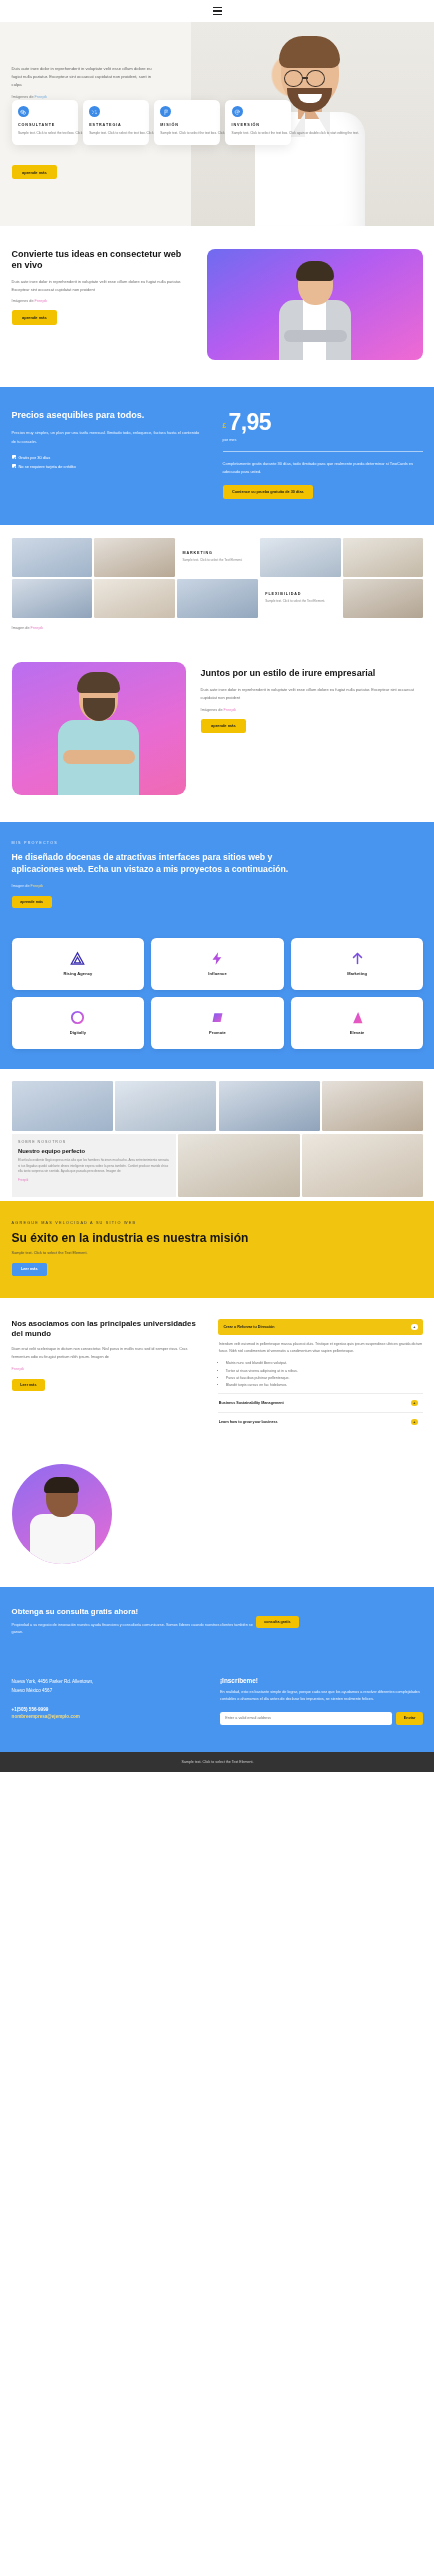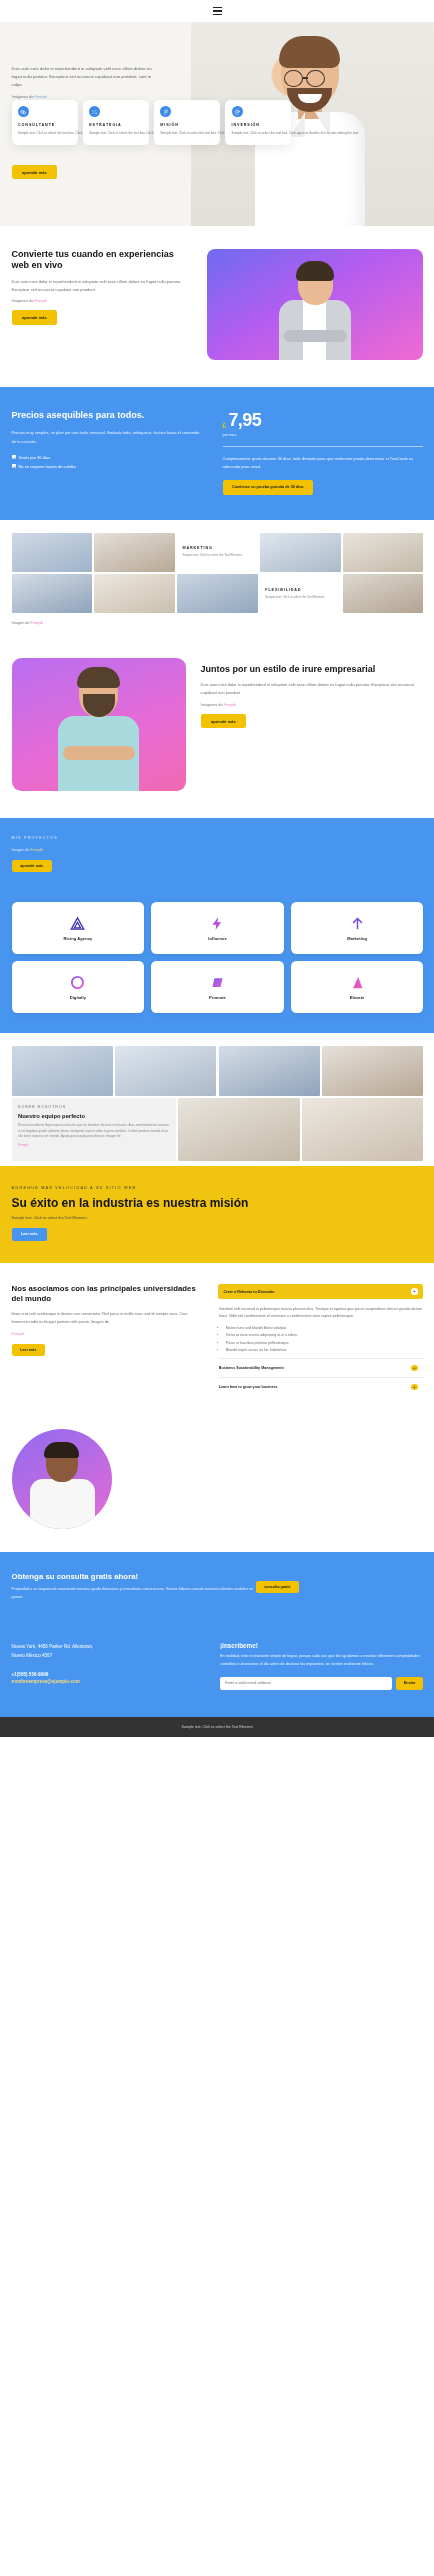--- a/index.html
+++ b/index.html
@@ -91,21 +91,21 @@
   .price-left { width:191px; }
   .price-left h2 { font-size:9px; font-weight:800; line-height:1.25; }
   .price-left p { margin-top:8px; font-size:4px; line-height:2.2; color:#eaf3ff; }
   .checks { margin-top:8px; }
   .check-row { display:flex; align-items:center; gap:2.9px; margin-bottom:4px; font-size:4px; color:#fff; }
   .chk { width:4px; height:4px; background:#fff; border-radius:0.6px; position:relative; flex:none; }
   .chk:after { content:""; position:absolute; left:0.9px; top:0.3px; width:1.5px; height:2.6px; border:solid #4895f0; border-width:0 0.8px 0.8px 0; transform:rotate(42deg); }
   .price-right { flex:1; padding-top:2.3px; }
   .price-amount { display:flex; align-items:flex-start; gap:2.3px; }
   .cur { font-size:6.4px; font-weight:800; color:#f2c200; margin-top:9.3px; }
-  .amt { font-size:18px; font-weight:800; line-height:.95; letter-spacing:-0.6px; }
+  .amt { font-size:23px; font-weight:800; line-height:.95; letter-spacing:-0.6px; }
   .per { font-size:3.8px; color:#eef4ff; margin-top:3.5px; }
   .price-rule { height:0.8px; background:rgba(255,255,255,.55); margin:9.3px 0 8px; }
   .price-note { font-size:4px; line-height:2; color:#f0f6ff; }
   .btn-trial { margin-top:9.3px; display:inline-block; background:#f2c200; color:#1d1d1d; font-weight:700; font-size:3.8px; padding:5.2px 9.3px; border:0; border-radius:2.3px; cursor:pointer; font-family:inherit; }
 
   
   .mosaic { display:grid; grid-template-columns:repeat(5,1fr); gap:2.3px; padding:12.8px 11.6px 5.8px; }
   .tile { height:39px; border-radius:1.2px; background-size:cover; position:relative; overflow:hidden; }
   .tile.white { background:#fff; display:flex; flex-direction:column; justify-content:center; padding:5.2px; }
   .tile.white h5 { font-size:3.7px; letter-spacing:0.9px; font-weight:700; color:#1c1c1c; }
@@ -287,21 +287,21 @@
       </div>
     </div>
 
     <div class="hero-cta">
       <button class="btn-yellow">aprende más</button>
     </div>
   </section>
 
   <section class="sec-ideas">
     <div class="ideas-left">
-      <h2 class="sec-title">Convierte tus cuando en experiencias web en vivo</h2>
+      <h2 class="sec-title">Convierte tus ideas en consectetur web en vivo</h2>
       <p class="sec-body">Duis aute irure dolor in reprehenderit in voluptate velit esse cillum dolore eu fugiat nulla pariatur. Excepteur sint occaecat cupidatat non proident</p>
       <div class="credit">
         <span>Imágenes de </span><a href="#" style="color:#e87fc6">Freepik</a>
       </div>
       <div style="margin-top:7px">
         <button class="btn-yellow">aprende más</button>
       </div>
     </div>
     <div class="ideas-right">
       <div class="photo-grad">
@@ -380,20 +380,21 @@
         <span>Imágenes de </span><a href="#" style="color:#e87fc6">Freepik</a>
       </div>
       <div style="margin-top:7px">
         <button class="btn-yellow">aprende más</button>
       </div>
     </div>
   </section>
 
   <section class="sec-proyectos">
     <div class="kicker">MIS PROYECTOS</div>
+    <h2>He diseñado docenas de atractivas interfaces para sitios web y aplicaciones web. Echa un vistazo a mis proyectos a continuación.</h2>
     <div class="credit" style="margin-top:8px">
       <span>Imagen de </span><a href="#">Freepik</a>
     </div>
     <div style="margin-top:7px">
       <button class="btn-yellow sm">aprende más</button>
     </div>
   </section>
 
   <div class="logo-grid">
     <div class="logo-card">

